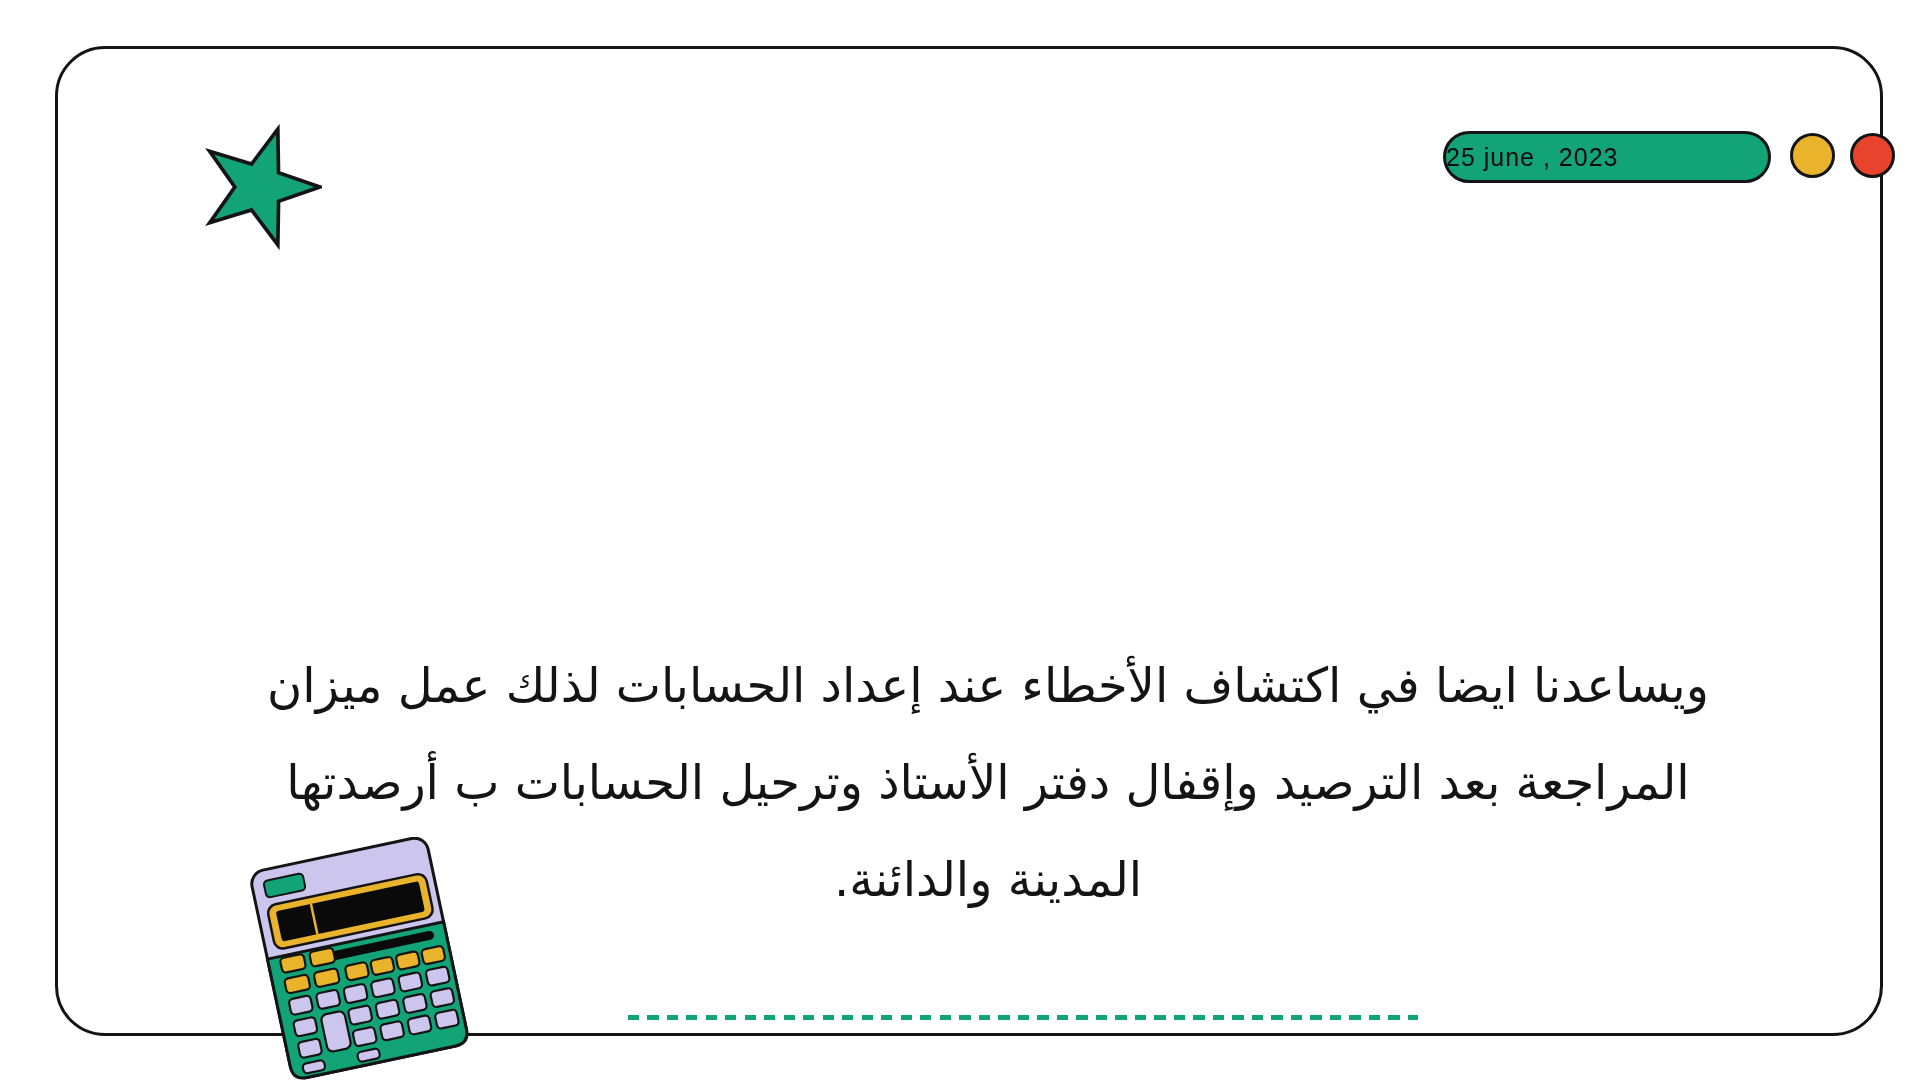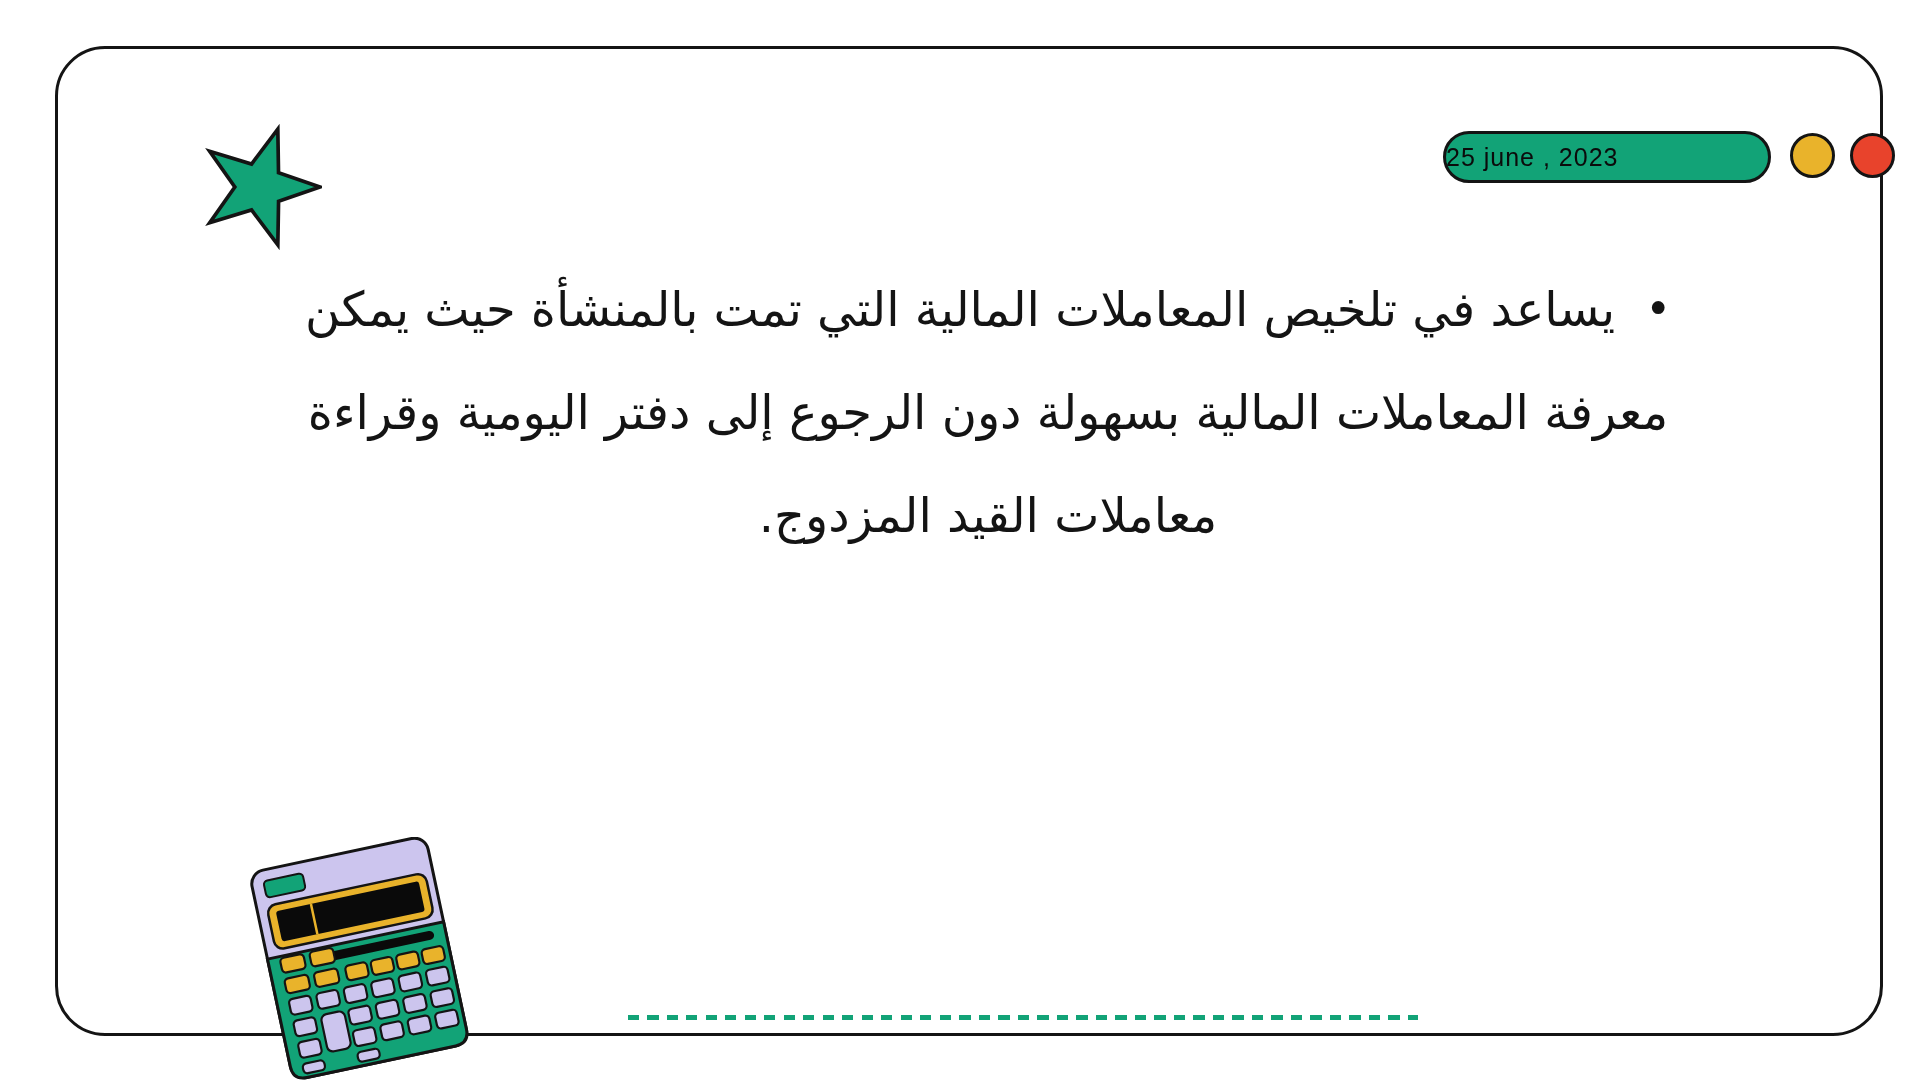--- a/index.html
+++ b/index.html
@@ -46,28 +46,26 @@
       <polygon transform="rotate(18 60 62)" points="60,4 73.5,43.4 115.2,44.1 81.9,69.1 94.1,108.9 60,85 25.9,108.9 38.1,69.1 4.8,44.1 46.5,43.4" fill="var(--green)" stroke="var(--ink)" stroke-width="3.5" stroke-linejoin="miter"></polygon>
     </svg>
 
     <div class="date-badge">
       <span>25 june , 2023</span>
     </div>
 
     <div class="dot dot-yellow"></div>
     <div class="dot dot-red"></div>
 
-    <div class="para p1">
-      <div class="line">
-        <span class="bullet">•</span><span>يساعد في تلخيص المعاملات المالية التي تمت بالمنشأة حيث يمكن</span>
-      </div>
-      <div class="line">معرفة المعاملات المالية بسهولة دون الرجوع إلى دفتر اليومية وقراءة</div>
-      <div class="line">معاملات القيد المزدوج.</div>
+
+    <div class="para p2">
+      <div class="line">ويساعدنا ايضا في اكتشاف الأخطاء عند إعداد الحسابات لذلك عمل ميزان</div>
+      <div class="line">المراجعة بعد الترصيد وإقفال دفتر الأستاذ وترحيل الحسابات ب أرصدتها</div>
+      <div class="line">المدينة والدائنة.</div>
     </div>
-
 
     <svg class="calc" viewBox="0 0 275 250" aria-hidden="true">
       <g transform="rotate(-12 137 125)">
 
         <rect x="52" y="16" width="180" height="212" rx="14" fill="var(--lavender)" stroke="var(--ink)" stroke-width="3"></rect>
 
         <rect x="64" y="27" width="40" height="17" rx="4" fill="var(--green)" stroke="var(--ink)" stroke-width="2"></rect>
 
         <rect x="62" y="52" width="162" height="45" rx="9" fill="var(--yellow)" stroke="var(--ink)" stroke-width="2.5"></rect>
         <rect x="70" y="59" width="146" height="31" rx="3" fill="#0a0a0a"></rect>

